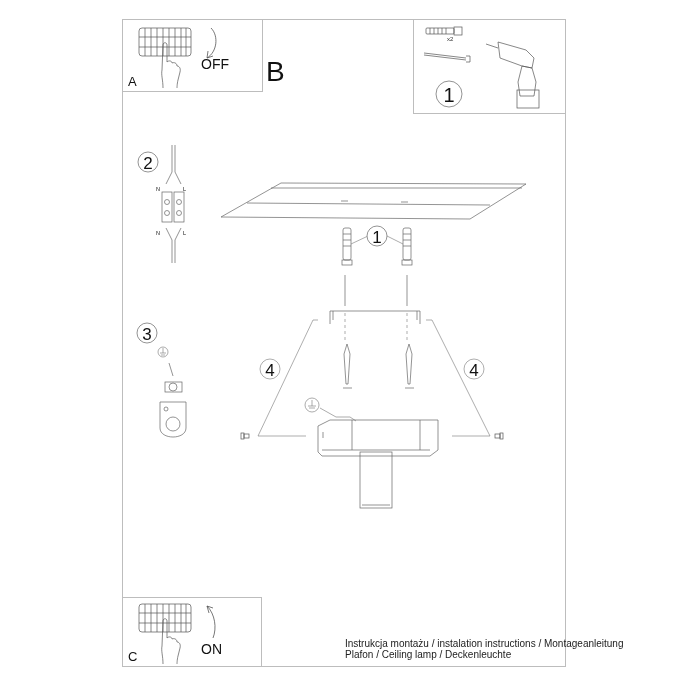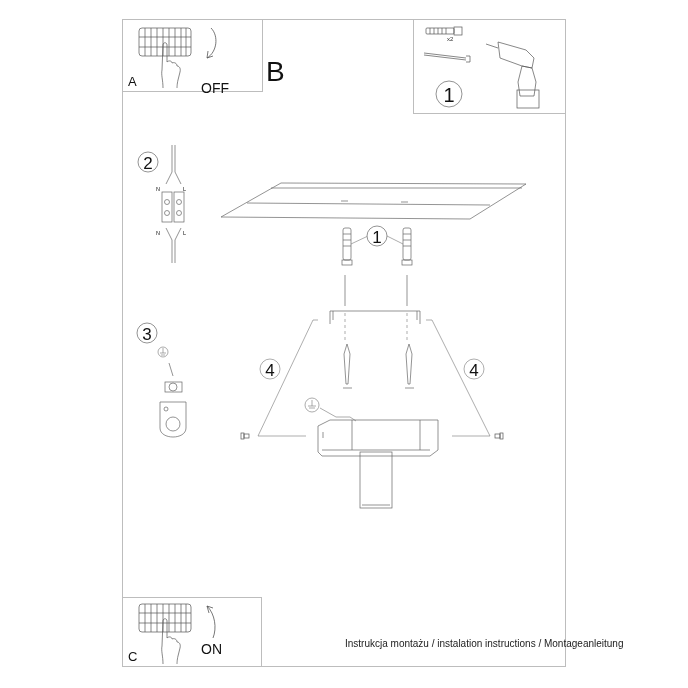--- a/index.html
+++ b/index.html
@@ -41,21 +41,21 @@
     </g>
     <g fill="none" stroke="#555" stroke-width="0.7">
       <path d="M40 68 C40 60 38 55 39 50 L40 25 C40 22 44 22 44 25 L44 42 C46 40 49 41 49 43 C51 42 54 43 54 46 C56 46 58 48 57 52 L55 60 C54 64 54 68 54 68"></path>
     </g>
     <g fill="none" stroke="#555" stroke-width="0.8">
       <path d="M88 8 C96 16 94 32 84 38"></path>
       <path d="M84 38 L85 31 M84 38 L90 36"></path>
     </g>
   </svg>
   <span class="letter" style="left:5px;top:54px">A</span>
-  <span class="state-label" style="left:78px;top:60px">OFF</span>
+  <span class="state-label" style="left:78px;top:36px">OFF</span>
 </div>
 
 <span class="big-b">B</span>
 
 <div class="panel panel-1">
   <svg width="153" height="95" viewBox="0 0 153 95" style="position:absolute;left:0;top:0">
     <g fill="none" stroke="#555" stroke-width="0.7">
       <rect x="12" y="8" width="28" height="6" rx="1"></rect>
       <line x1="16" y1="8" x2="16" y2="14"></line>
         <line x1="20" y1="8" x2="20" y2="14"></line>
@@ -235,13 +235,14 @@
       <path d="M90 40 C94 30 92 16 84 8"></path>
       <path d="M84 8 L86 15 M84 8 L90 10"></path>
     </g>
   </svg>
   <span class="letter" style="left:5px;top:51px">C</span>
   <span class="state-label" style="left:78px;top:43px">ON</span>
 </div>
 
 <div class="footer">
   <div>Instrukcja montażu / instalation instructions / Montageanleitung</div>
+  <div>Plafon / Ceiling lamp / Deckenleuchte</div>
 </div>
 
 </body></html>

